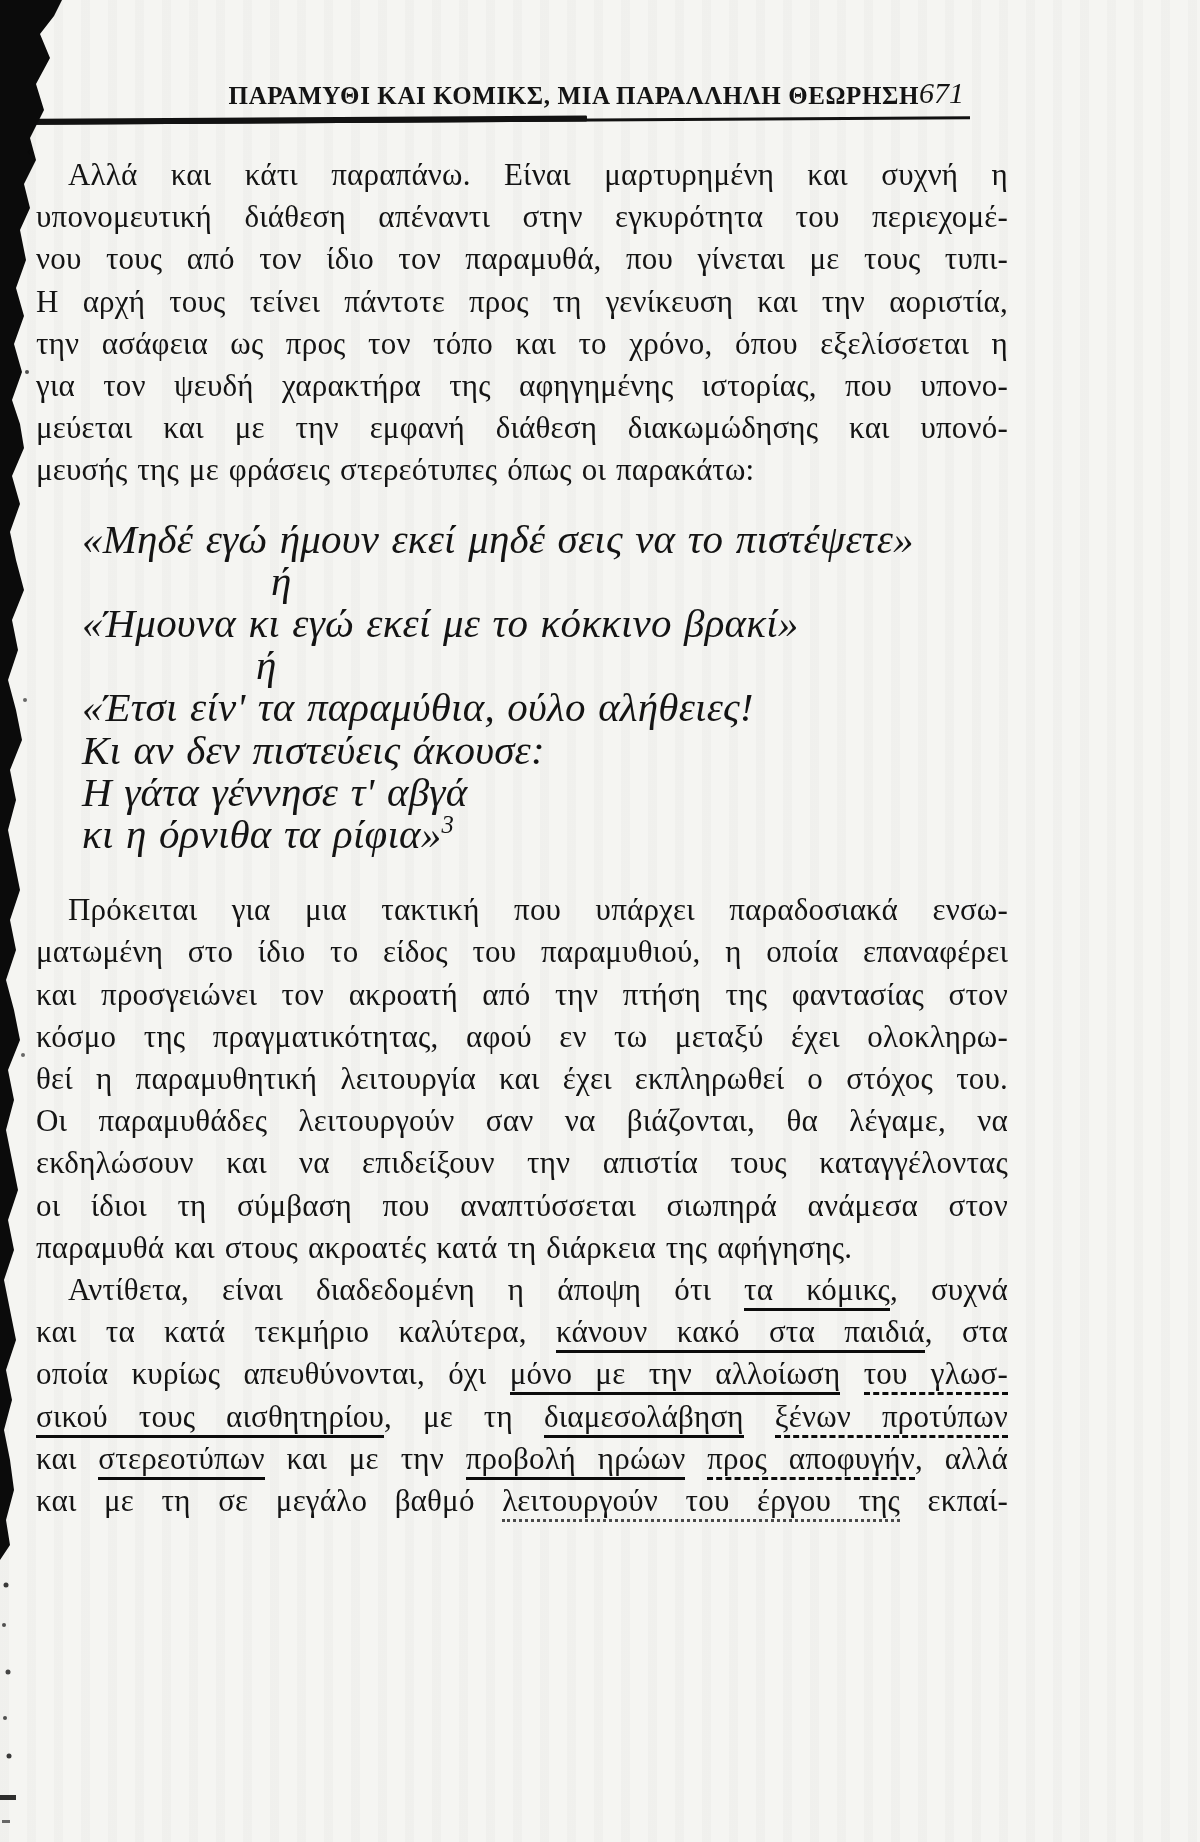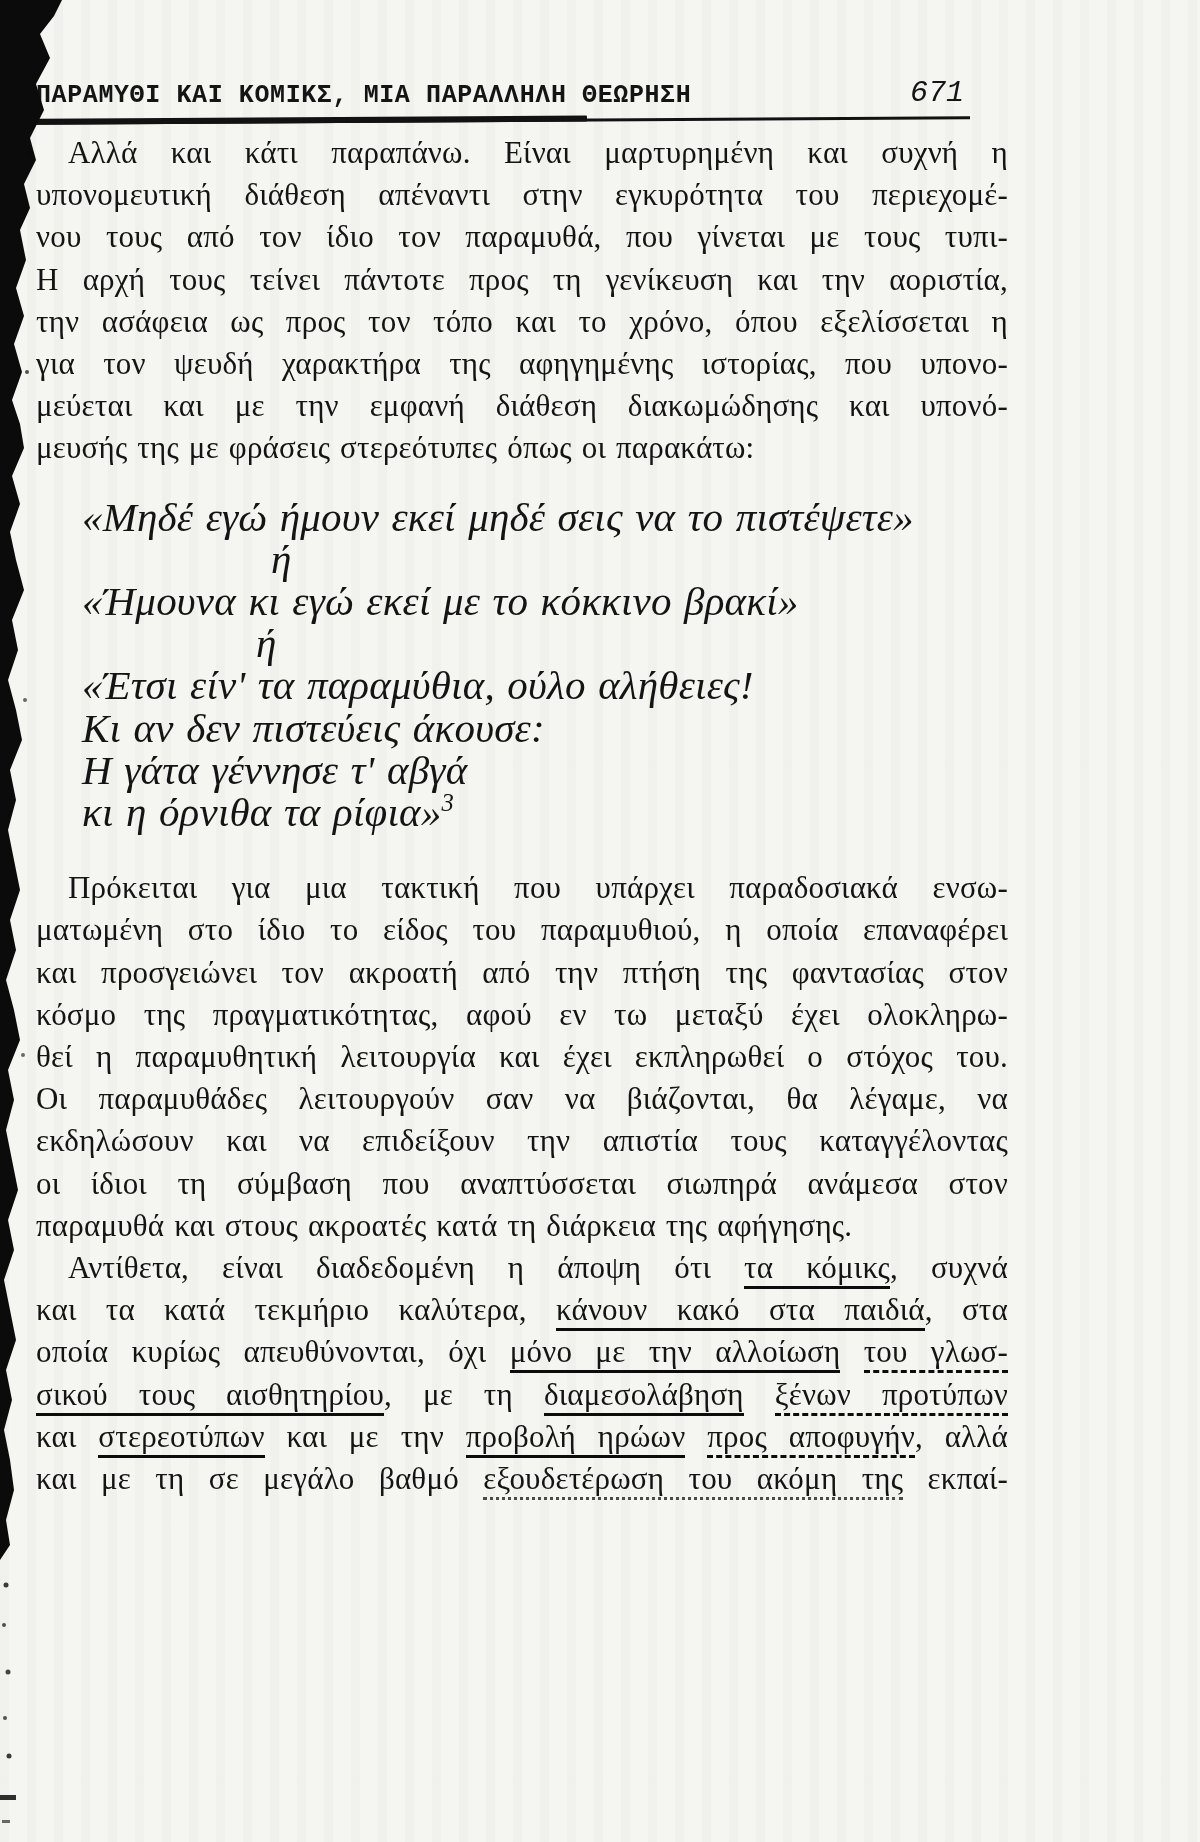--- a/index.html
+++ b/index.html
@@ -12,33 +12,33 @@
       #f5f5f2;
     overflow:hidden;
     font-family:"Liberation Serif","DejaVu Serif",serif;
     color:#141414;
   }
   .scan-edge { position:absolute; left:0; top:0; width:90px; height:1842px; z-index:3; pointer-events:none; }
   .content { position:absolute; left:36px; top:76px; width:972px; z-index:2; }
 
   .header-row {
     width:934px;
-    display:flex; justify-content:space-between; align-items:flex-end;font-family:Liberation Mono, monospace;
+    display:flex; justify-content:flex-end; align-items:flex-end;
   }
   .header-title {
     font-weight:bold; font-size:25px; letter-spacing:0.6px;
     transform:scaleY(1.05);
     white-space:nowrap;
   }
   .page-number { font-style:italic; font-size:30px; padding-right:6px; }
   .rule-wrap { position:relative; width:934px; height:10px; margin-top:6px; transform:rotate(-0.35deg); }
   .rule-a { position:absolute; left:0; top:3px; width:100%; height:3px; background:#121212; }
   .rule-b { position:absolute; left:0; top:0; width:59%; height:6px; background:#121212; border-radius:1px; }
 
-  .text-body { margin-top:6px; font-size:31px; }
+  .text-body { margin-top:28px; font-size:31px; }
   .para { margin:0; }
   .tline {
     line-height:42.2px;
     word-spacing:2px; letter-spacing:0.2px;
     white-space:normal;
   }
   .tline.just { text-align:justify; text-align-last:justify; }
   .tline.ind { text-indent:32px; }
 
   .para.quote {
@@ -122,18 +122,18 @@
           <div class="tline just"><span>εκδηλώσουν και να επιδείξουν την απιστία τους καταγγέλοντας</span></div>
           <div class="tline just"><span>οι ίδιοι τη σύμβαση που αναπτύσσεται σιωπηρά ανάμεσα στον</span></div>
           <div class="tline"><span>παραμυθά και στους ακροατές κατά τη διάρκεια της αφήγησης.</span></div>
         </div>
         <div class="para body">
           <div class="tline just ind"><span>Αντίθετα, είναι διαδεδομένη η άποψη ότι </span><span class="u-solid">τα κόμικς</span><span>, συχνά</span></div>
           <div class="tline just"><span>και τα κατά τεκμήριο καλύτερα, </span><span class="u-solid">κάνουν κακό στα παιδιά</span><span>, στα</span></div>
           <div class="tline just"><span>οποία κυρίως απευθύνονται, όχι </span><span class="u-solid">μόνο με την αλλοίωση</span><span> </span><span class="u-dashed">του γλωσ-</span></div>
           <div class="tline just"><span class="u-solid">σικού τους αισθητηρίου</span><span>, με τη </span><span class="u-solid">διαμεσολάβηση</span><span> </span><span class="u-dashed">ξένων προτύπων</span></div>
           <div class="tline just"><span>και </span><span class="u-solid">στερεοτύπων</span><span> και με την </span><span class="u-solid">προβολή ηρώων</span><span> </span><span class="u-dashed">προς αποφυγήν</span><span>, αλλά</span></div>
-          <div class="tline just"><span>και με τη σε μεγάλο βαθμό </span><span class="u-dotted">εξουδετέρωση του ακόμη της</span><span> εκπαί-</span></div>
+          <div class="tline just"><span>και με τη σε μεγάλο βαθμό </span><span class="u-dotted">λειτουργούν του έργου της</span><span> εκπαί-</span></div>
         </div>
       </div>
 
   </div>
 </div>
 
 </body></html>

